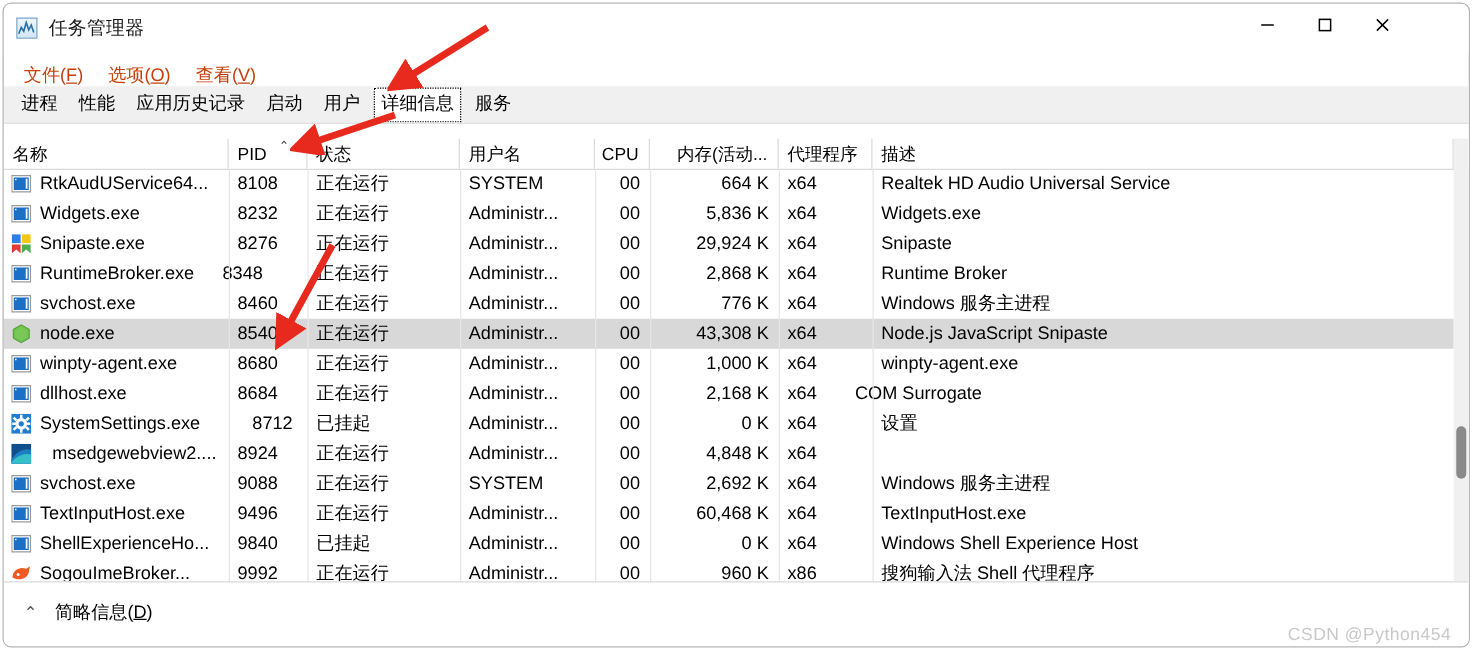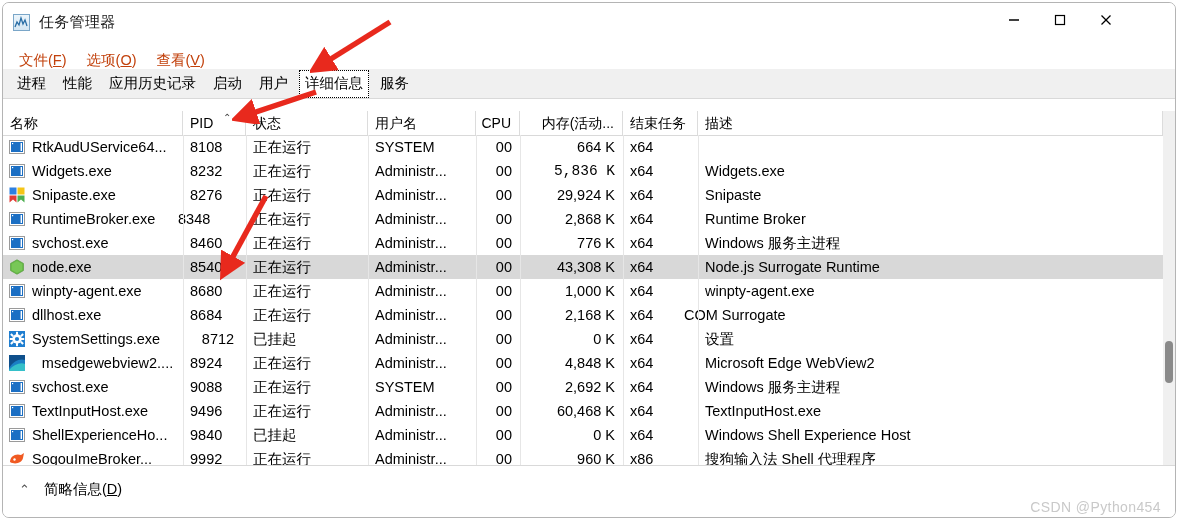--- a/index.html
+++ b/index.html
@@ -251,52 +251,53 @@
         <div class="hcell" style="left: 0px; width: 180px;"><span class="ht">名称</span></div>
         <div class="hcell" style="left: 180px; width: 63px;"><span class="ht">PID</span><span class="sortcaret" style="left: 40px;">⌃</span></div>
         <div class="hcell" style="left: 365px; width: 108px;"><span class="ht">用户名</span></div>
         <div class="hcell" style="left: 243px; width: 122px;"><span class="ht">状态</span></div>
         <div class="hcell num" style="left: 473px; width: 44px;">
           <span class="ht">CPU</span>
         </div>
         <div class="hcell num" style="left: 517px; width: 103px;">
           <span class="ht">内存(活动...</span>
         </div>
-        <div class="hcell" style="left: 620px; width: 75px;"><span class="ht">结束任务</span></div>
+        <div class="hcell" style="left: 620px; width: 75px;"><span class="ht">代理程序</span></div>
         <div class="hcell" style="left: 695px; width: 465px;"><span class="ht">描述</span></div>
       </div>
     <div id="rows-clip">
         <div class="row">
           <span class="ricon"><svg width="16" height="16" viewBox="0 0 16 16">
               <rect x="0.5" y="1.5" width="15" height="13" fill="#ffffff" stroke="#9a9a9a"></rect>
               <rect x="2" y="3" width="12" height="10" fill="#1b6fc4"></rect>
               <rect x="3" y="4" width="1.2" height="1.2" fill="#ffffff"></rect>
               <rect x="11.6" y="4" width="1.4" height="8" fill="#ffffff"></rect>
             </svg></span>
           <div class="cell name" style="left: 0px; width: 180px;">RtkAudUService64...</div>
           <div class="cell txt" style="left: 180px; width: 63px;">8108</div>
           <div class="cell txt" style="left: 243px; width: 122px;">正在运行</div>
           <div class="cell txt" style="left: 365px; width: 108px;">SYSTEM</div>
           <div class="cell num" style="left: 473px; width: 44px;">00</div>
           <div class="cell num" style="left: 517px; width: 103px;">664 K</div>
           <div class="cell txt" style="left: 620px; width: 75px;">x64</div>
+          <div class="cell txt" style="left: 695px; width: 465px;">Realtek HD Audio Universal Service</div>
         </div>
         <div class="row">
           <span class="ricon"><svg width="16" height="16" viewBox="0 0 16 16">
               <rect x="0.5" y="1.5" width="15" height="13" fill="#ffffff" stroke="#9a9a9a"></rect>
               <rect x="2" y="3" width="12" height="10" fill="#1b6fc4"></rect>
               <rect x="3" y="4" width="1.2" height="1.2" fill="#ffffff"></rect>
               <rect x="11.6" y="4" width="1.4" height="8" fill="#ffffff"></rect>
             </svg></span>
           <div class="cell name" style="left: 0px; width: 180px;">Widgets.exe</div>
           <div class="cell txt" style="left: 180px; width: 63px;">8232</div>
           <div class="cell txt" style="left: 243px; width: 122px;">正在运行</div>
           <div class="cell txt" style="left: 365px; width: 108px;">Administr...</div>
           <div class="cell num" style="left: 473px; width: 44px;">00</div>
-          <div class="cell num" style="left: 517px; width: 103px; font-family: Liberation Mono, monospace;">5,836 K</div>
+          <div class="cell num" style="left: 517px; width: 103px;">5,836 K</div>
           <div class="cell txt" style="left: 620px; width: 75px;">x64</div>
           <div class="cell txt" style="left: 695px; width: 465px;">Widgets.exe</div>
         </div>
         <div class="row">
           <span class="ricon"><svg width="16" height="16" viewBox="0 0 16 16">
               <rect x="0.5" y="0.5" width="7" height="7" fill="#2d7fe0"></rect>
               <rect x="8.5" y="0.5" width="7" height="7" fill="#f5c518"></rect>
               <path d="M0.5 8.5 H7.5 V15.5 L4 12.5 L0.5 15.5 Z" fill="#e23b34"></path>
               <path d="M8.5 8.5 H15.5 V15.5 L12 12.5 L8.5 15.5 Z" fill="#4caf50"></path>
             </svg></span>
@@ -346,21 +347,21 @@
               <path d="M8 0.8 L14.4 4.4 V11.6 L8 15.2 L1.6 11.6 V4.4 Z" fill="#6cbf4b" stroke="#4a9631" stroke-width="0.7"></path>
               <path d="M8 2.2 L13 5.1 V10.9 L8 13.8 L3 10.9 V5.1 Z" fill="#7ecb5d" opacity="0.7"></path>
             </svg></span>
           <div class="cell name" style="left: 0px; width: 180px;">node.exe</div>
           <div class="cell txt" style="left: 180px; width: 63px;">8540</div>
           <div class="cell txt" style="left: 243px; width: 122px;">正在运行</div>
           <div class="cell txt" style="left: 365px; width: 108px;">Administr...</div>
           <div class="cell num" style="left: 473px; width: 44px;">00</div>
           <div class="cell num" style="left: 517px; width: 103px;">43,308 K</div>
           <div class="cell txt" style="left: 620px; width: 75px;">x64</div>
-          <div class="cell txt" style="left: 695px; width: 465px;">Node.js Surrogate Runtime</div>
+          <div class="cell txt" style="left: 695px; width: 465px;">Node.js JavaScript Snipaste</div>
         </div>
         <div class="row">
           <span class="ricon"><svg width="16" height="16" viewBox="0 0 16 16">
               <rect x="0.5" y="1.5" width="15" height="13" fill="#ffffff" stroke="#9a9a9a"></rect>
               <rect x="2" y="3" width="12" height="10" fill="#1b6fc4"></rect>
               <rect x="3" y="4" width="1.2" height="1.2" fill="#ffffff"></rect>
               <rect x="11.6" y="4" width="1.4" height="8" fill="#ffffff"></rect>
             </svg></span>
           <div class="cell name" style="left: 0px; width: 180px;">winpty-agent.exe</div>
           <div class="cell txt" style="left: 180px; width: 63px;">8680</div>
@@ -420,21 +421,20 @@
               <path d="M0 13 C4 6, 11 3, 16 5 L16 16 L0 16 Z" fill="#1b7fc4"></path>
               <path d="M0 15 C5 9, 12 7, 16 9 L16 16 L0 16 Z" fill="#35c0c9"></path>
             </svg></span>
           <div class="cell name" style="left: 0px; width: 180px; text-align: center;">msedgewebview2....</div>
           <div class="cell txt" style="left: 180px; width: 63px;">8924</div>
           <div class="cell txt" style="left: 243px; width: 122px;">正在运行</div>
           <div class="cell txt" style="left: 365px; width: 108px;">Administr...</div>
           <div class="cell num" style="left: 473px; width: 44px;">00</div>
           <div class="cell num" style="left: 517px; width: 103px;">4,848 K</div>
           <div class="cell txt" style="left: 620px; width: 75px;">x64</div>
-          <div class="cell txt" style="left: 695px; width: 465px;">Microsoft Edge WebView2</div>
         </div>
         <div class="row">
           <span class="ricon"><svg width="16" height="16" viewBox="0 0 16 16">
               <rect x="0.5" y="1.5" width="15" height="13" fill="#ffffff" stroke="#9a9a9a"></rect>
               <rect x="2" y="3" width="12" height="10" fill="#1b6fc4"></rect>
               <rect x="3" y="4" width="1.2" height="1.2" fill="#ffffff"></rect>
               <rect x="11.6" y="4" width="1.4" height="8" fill="#ffffff"></rect>
             </svg></span>
           <div class="cell name" style="left: 0px; width: 180px;">svchost.exe</div>
           <div class="cell txt" style="left: 180px; width: 63px;">9088</div>

